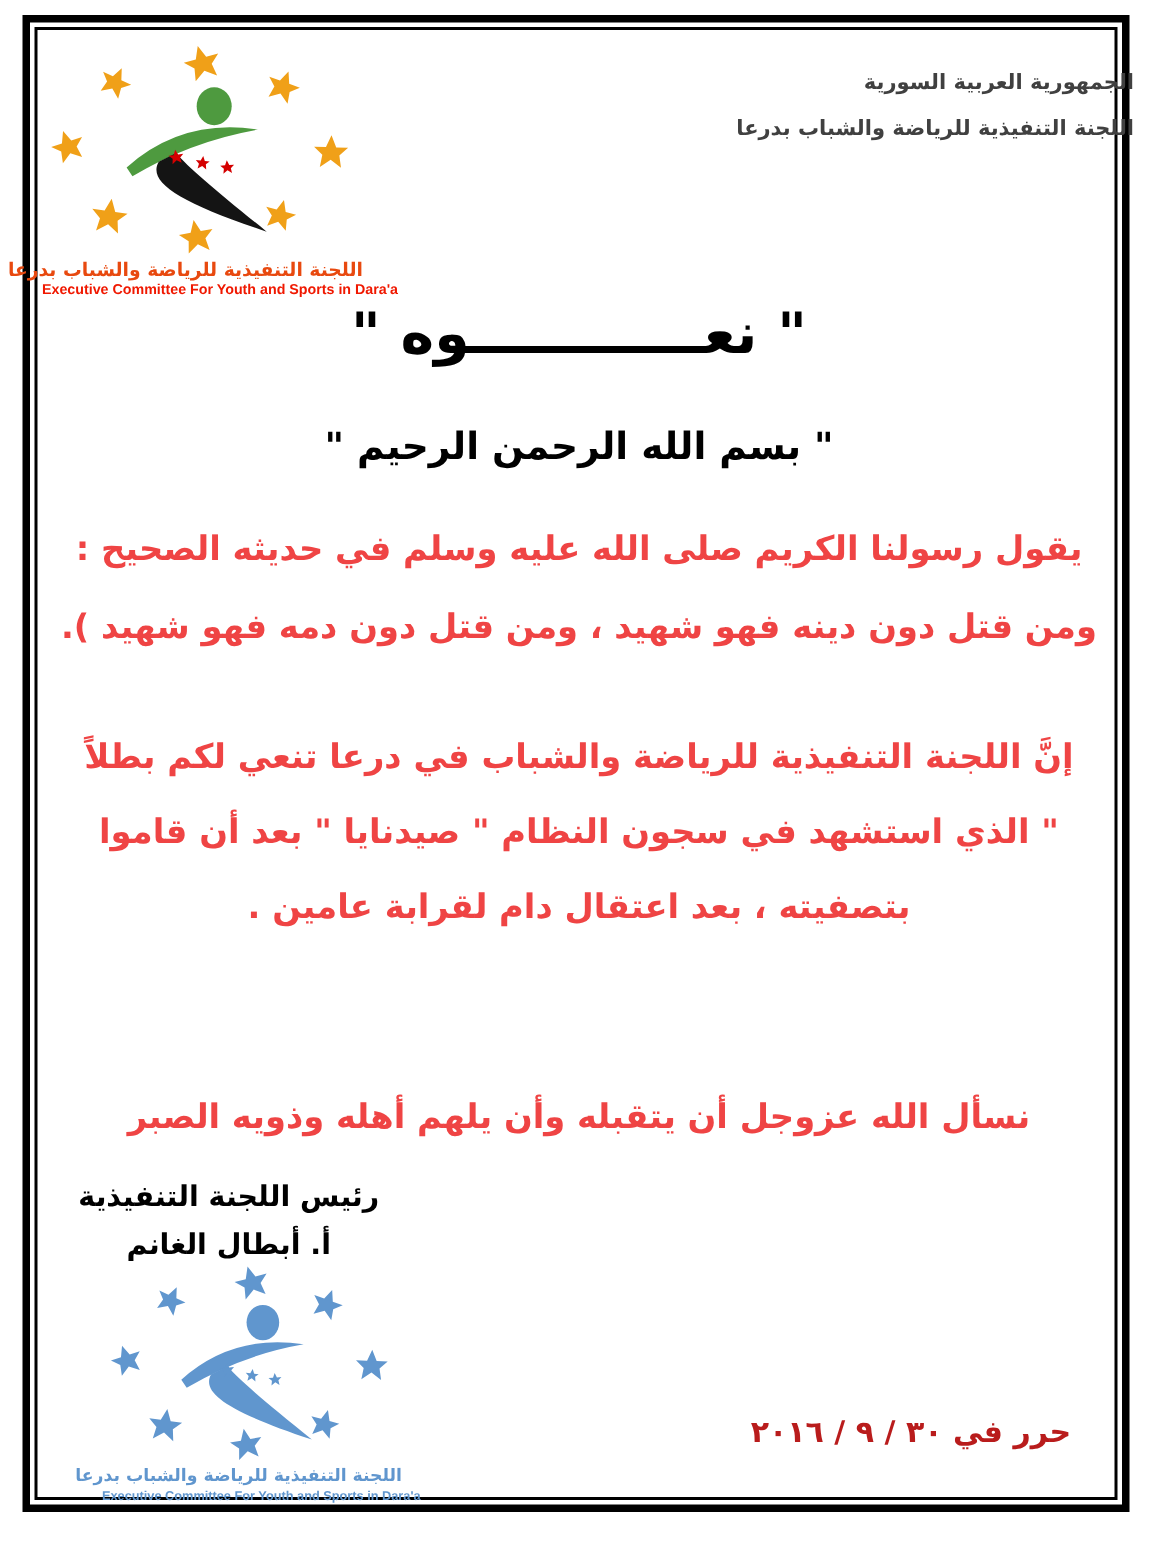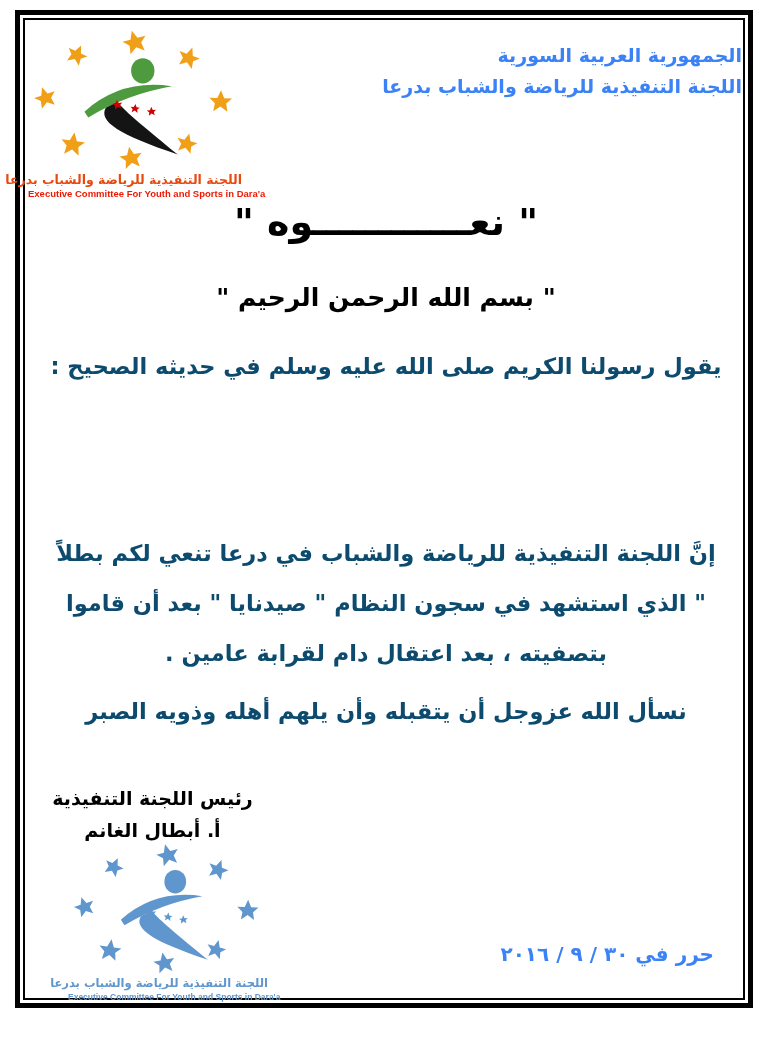--- a/index.html
+++ b/index.html
@@ -12,23 +12,23 @@
   .frame {
     position:absolute; left:15px; top:10px; width:738px; height:998px;
     border:5px solid #000; padding:3px;
   }
   .frame-inner { width:100%; height:100%; border:2px solid #000; }
 
   .abs { position:absolute; }
 
   
   .gov-header {
-    right:30px; top:40px; width:400px;
+    right:16px; top:40px; width:400px;
     direction:rtl; text-align:right;
-    font-size:19px; font-weight:bold; color:#3b82f6; line-height:31px;
+    font-size:14px; font-weight:bold; color:#404040; line-height:31px;
   }
 
   
   .logo-top { left:28px; top:26px; width:214px; text-align:center; }
   .logo-top svg { display:block; width:214px; height:146px; }
   .logo-caption-ar {
     direction:rtl; font-size:12.5px; font-weight:bold;
     color:var(--logo-caption-red,#e8490f); line-height:15px; white-space:nowrap;
   }
   .logo-caption-en {
@@ -45,34 +45,34 @@
   .doc-title {
     left:0; top:200px; width:100%; text-align:center; direction:rtl;
     font-size:38px; font-weight:bold; color:#000; white-space:nowrap;
   }
   .basmala {
     left:0; top:283px; width:100%; text-align:center; direction:rtl;
     font-size:25px; font-weight:bold; color:#000; white-space:nowrap;
   }
   .para {
     left:0; width:100%; padding:0 34px; direction:rtl; text-align:center;
-    font-weight:bold; color:#0c4a6e; font-size:22.5px;
+    font-weight:bold; color:#ef4444; font-size:22.5px;
   }
   .para .line { white-space:nowrap; }
   .para-1 { top:340px; } .para-1 .line { line-height:52px; }
-  .para-2 { top:528px;text-align:center; } .para-2 .line { line-height:50px; }
-  .para-3 { top:686px; } .para-3 .line { line-height:50px; }
+  .para-2 { top:480px;text-align:center; } .para-2 .line { line-height:50px; }
+  .para-3 { top:720px; } .para-3 .line { line-height:50px; }
 
   .signature {
     left:40px; top:782px; width:225px; text-align:center; direction:rtl;
     font-size:19px; font-weight:bold; color:#000; line-height:32px;
   }
   .date-line {
     right:58px; top:942px; direction:rtl; text-align:left;
-    font-size:20px; font-weight:bold; color:#3b82f6; white-space:nowrap;
+    font-size:20px; font-weight:bold; color:#b91c1c; white-space:nowrap;
   }
 </style>
 </head>
 <body>
 
 <svg width="0" height="0" style="position:absolute" aria-hidden="true">
   <defs>
     <path id="star5" d="M0,-11 L3.2,-3.5 L10.6,-3.5 L5.3,1.4 L6.6,9 L0,4.3 L-6.6,9 L-5.3,1.4 L-10.6,-3.5 L-3.2,-3.5 Z"></path>
   </defs>
 </svg>
@@ -114,20 +114,21 @@
     <div class="line">الجمهورية العربية السورية</div>
     <div class="line">اللجنة التنفيذية للرياضة والشباب بدرعا</div>
   </div>
 
   <div class="abs doc-title">" نعــــــــــــوه "</div>
 
   <div class="abs basmala">" بسم الله الرحمن الرحيم "</div>
 
   <div class="abs para para-1">
     <div class="line">يقول رسولنا الكريم صلى الله عليه وسلم  في حديثه الصحيح :</div>
+    <div class="line">ومن قتل دون دينه فهو شهيد ، ومن قتل دون دمه فهو شهيد ).</div>
   </div>
 
   <div class="abs para para-2">
     <div class="line">إنَّ اللجنة التنفيذية للرياضة والشباب في درعا تنعي لكم بطلاً</div>
     <div class="line">" الذي استشهد في سجون النظام " صيدنايا " بعد أن قاموا</div>
     <div class="line">بتصفيته ، بعد اعتقال دام لقرابة عامين .</div>
   </div>
 
   <div class="abs para para-3">
     <div class="line">نسأل الله عزوجل أن يتقبله وأن يلهم أهله وذويه الصبر</div>

